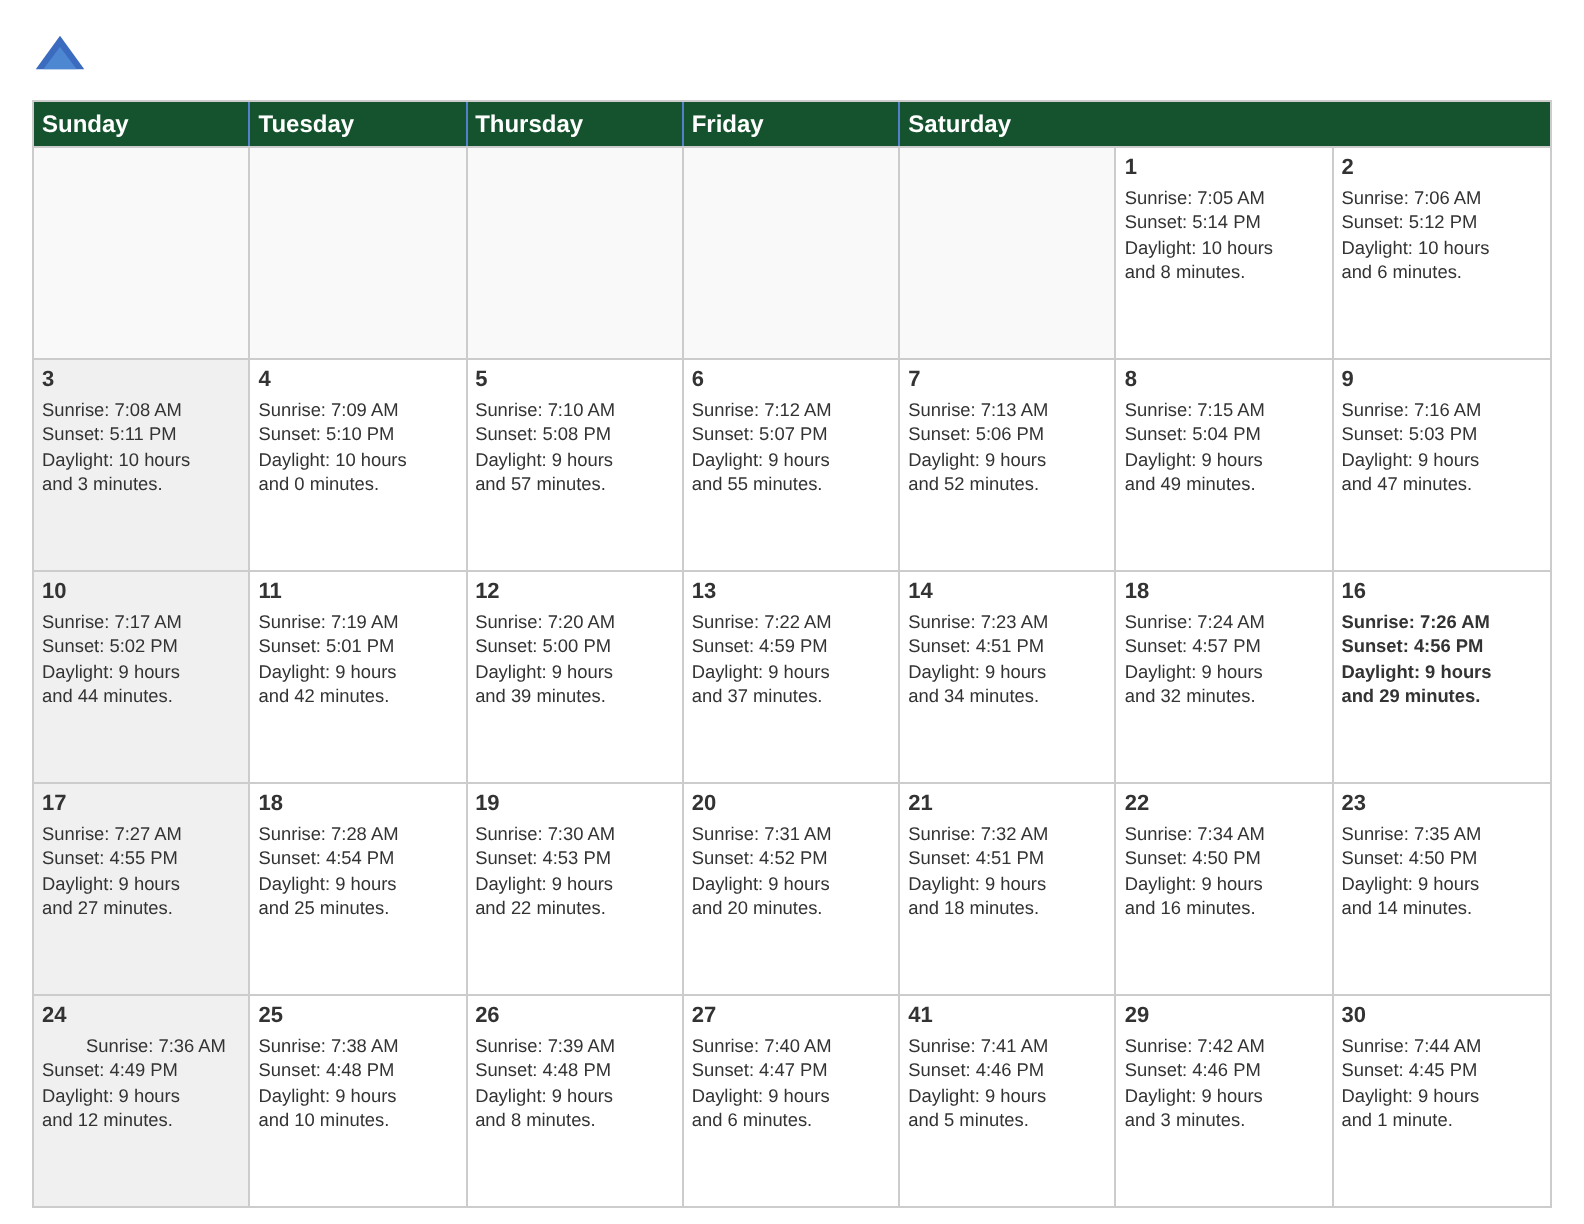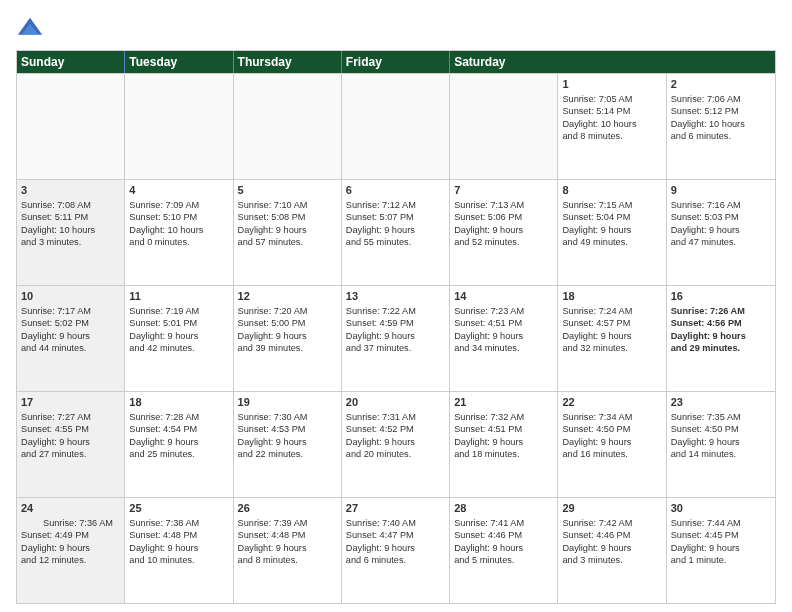--- a/index.html
+++ b/index.html
@@ -256,21 +256,21 @@
 Daylight: 9 hours
 and 10 minutes.</span></div>
           <div class="cal-cell"><span class="day-num">26</span><span style="white-space: pre-wrap;">Sunrise: 7:39 AM
 Sunset: 4:48 PM
 Daylight: 9 hours
 and 8 minutes.</span></div>
           <div class="cal-cell"><span class="day-num">27</span><span style="white-space: pre-wrap;">Sunrise: 7:40 AM
 Sunset: 4:47 PM
 Daylight: 9 hours
 and 6 minutes.</span></div>
-          <div class="cal-cell"><span class="day-num">28</span><span style="white-space: pre-wrap;">Sunrise: 7:41 AM
+          <div class="cal-cell"><span class="day-num">41</span><span style="white-space: pre-wrap;">Sunrise: 7:41 AM
 Sunset: 4:46 PM
 Daylight: 9 hours
 and 5 minutes.</span></div>
           <div class="cal-cell"><span class="day-num">29</span><span style="white-space: pre-wrap;">Sunrise: 7:42 AM
 Sunset: 4:46 PM
 Daylight: 9 hours
 and 3 minutes.</span></div>
           <div class="cal-cell"><span class="day-num">30</span><span style="white-space: pre-wrap;">Sunrise: 7:44 AM
 Sunset: 4:45 PM
 Daylight: 9 hours

